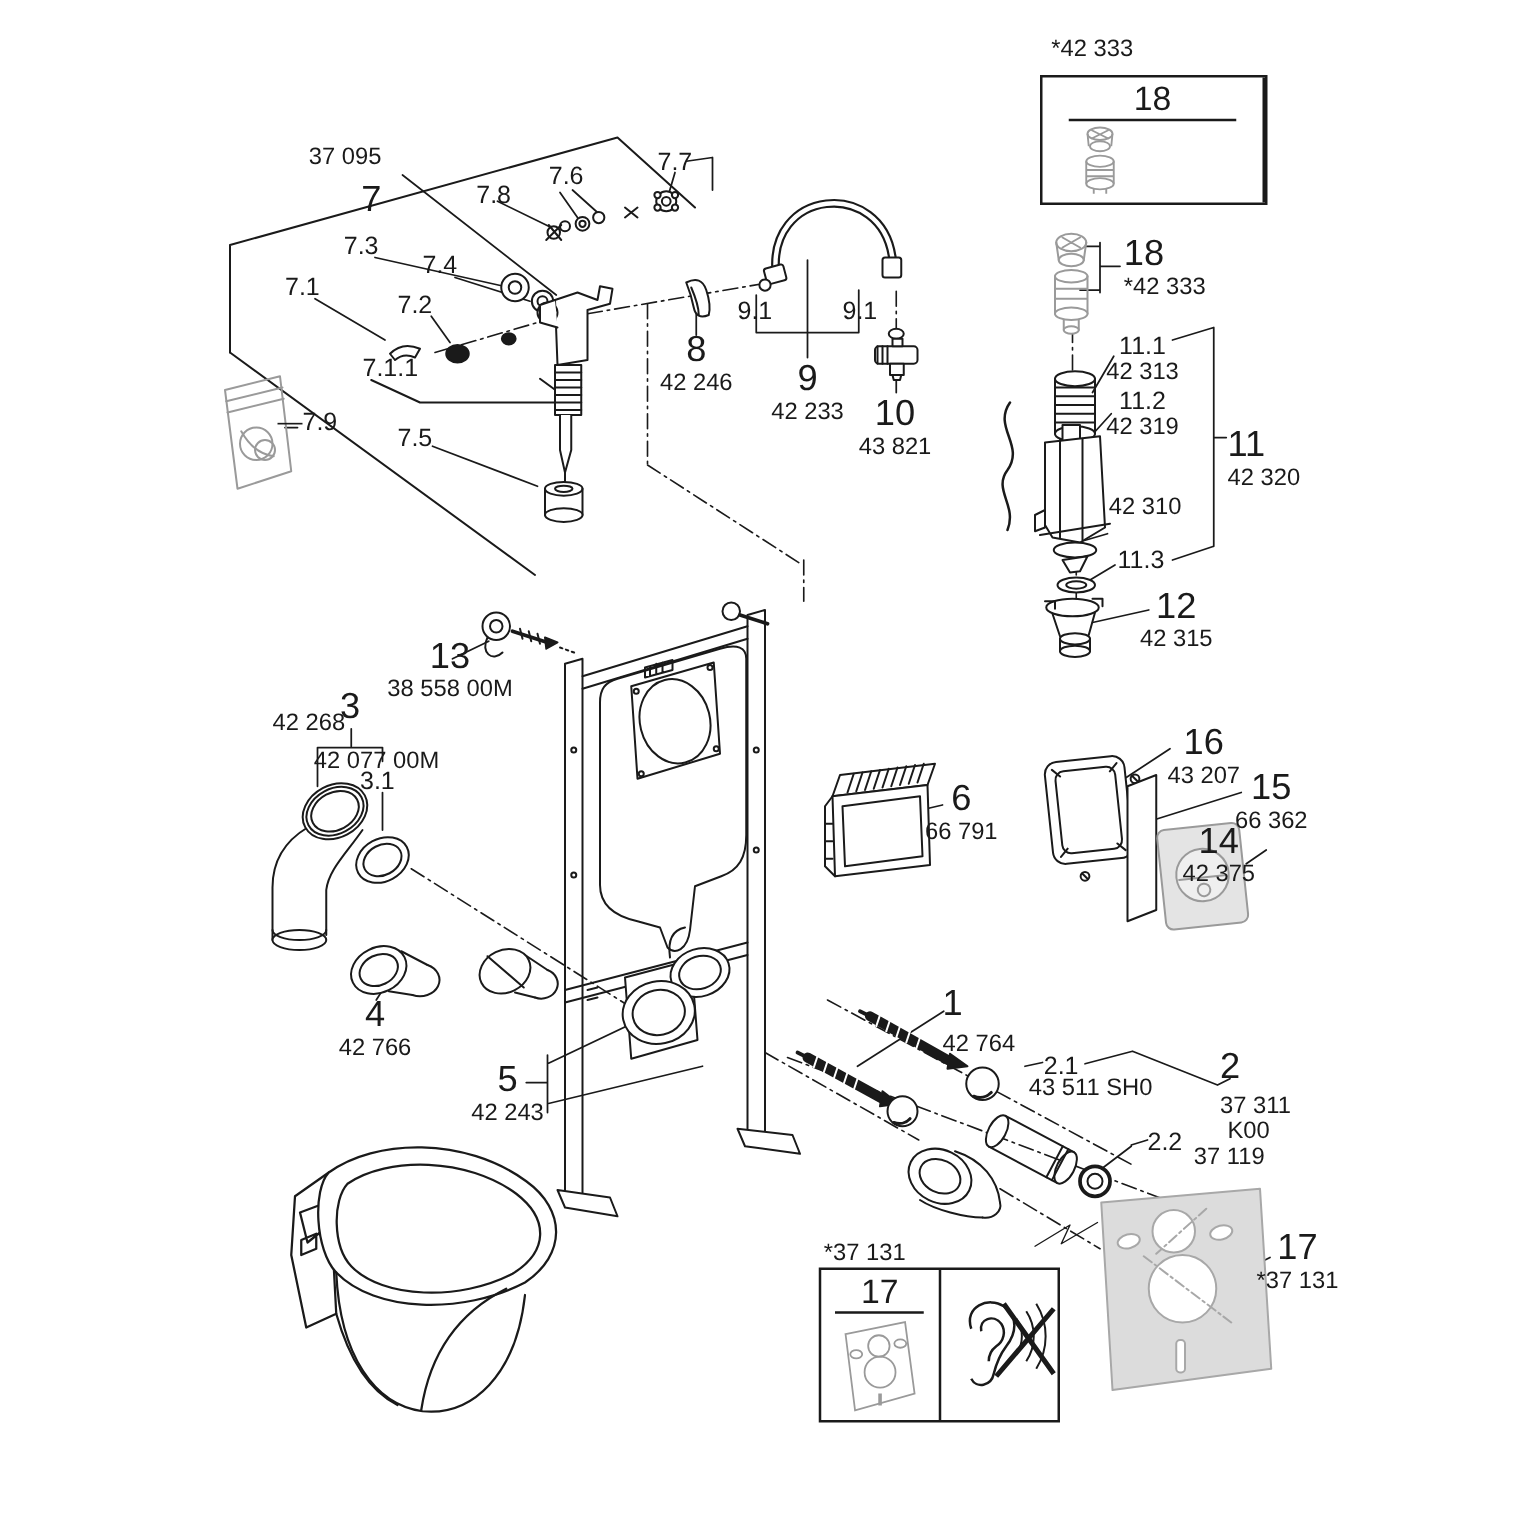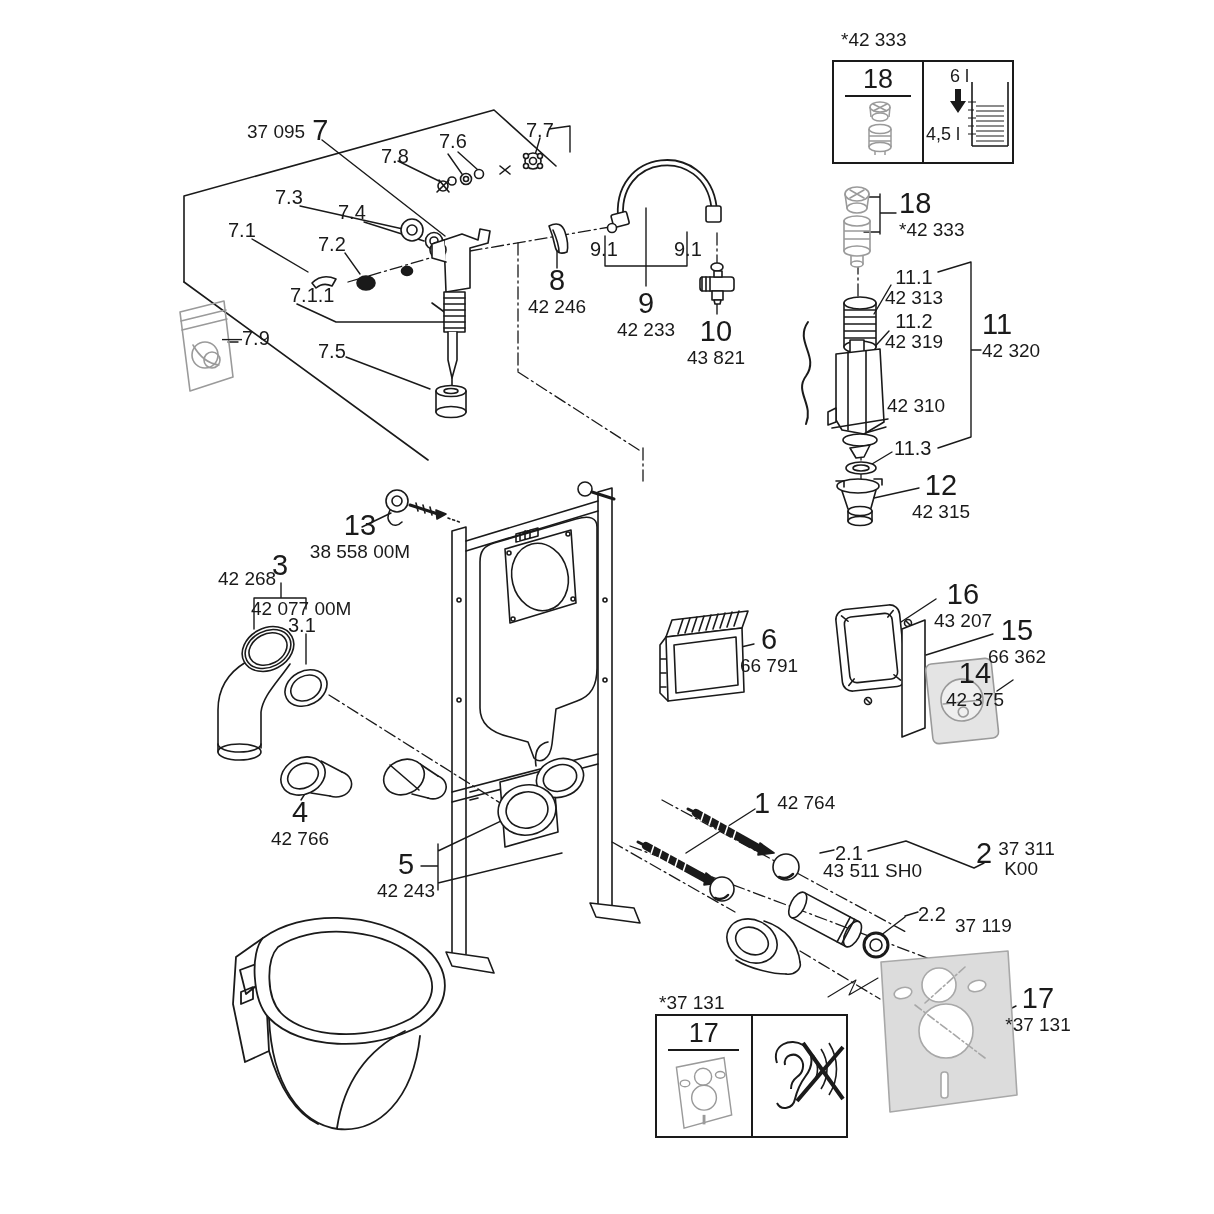--- a/index.html
+++ b/index.html
@@ -5,21 +5,21 @@
   html,body{margin:0;padding:0;background:#fff;}
   .stage{position:relative;width:1214px;height:1214px;background:#fff;overflow:hidden;
          font-family:"Liberation Sans","DejaVu Sans",sans-serif;color:#1a1a1a;}
   .stage svg.art{position:absolute;left:0;top:0;}
   .lbl{position:absolute;white-space:nowrap;color:#1a1a1a;line-height:1.02;}
   .n-lg{font-size:29px;}
   .n-md{font-size:20px;}
   .code{font-size:19px;}
   .col{display:flex;flex-direction:column;align-items:center;gap:1px;}
   .colL{display:flex;flex-direction:column;align-items:flex-start;gap:1px;}
-  .row{display:flex;flex-direction:row;align-items:flex-start;gap:7px;}
+  .row{display:flex;flex-direction:column;align-items:flex-start;gap:7px;}
   .cc{transform:translateX(-50%);}
   .infobox{position:absolute;border:2.5px solid #1a1a1a;background:#fff;display:flex;}
   .cell{position:relative;flex:1;}
   .cell.first{border-right:2px solid #1a1a1a;}
   .boxnum{font-size:27px;text-align:center;margin:2px auto 0;border-bottom:2px solid #1a1a1a;width:76%;}
   .abs{position:absolute;}
 </style>
 </head>
 <body>
 
@@ -393,21 +393,21 @@
 </div>
 
 <div class="lbl col cc" style="left:914px;top:267px">
   <span class="n-md">11.1</span>
   <span class="code">42 313</span>
 </div>
 <div class="lbl col cc" style="left:914px;top:311px">
   <span class="n-md">11.2</span>
   <span class="code">42 319</span>
 </div>
-<div class="lbl colL" style="left:982px;top:310px;">
+<div class="lbl colL" style="left:982px;top:342px;">
   <span class="n-lg">11</span>
   <span class="code">42 320</span>
 </div>
 <div class="lbl code" style="left:887px;top:396px">42 310</div>
 <div class="lbl n-md" style="left:894px;top:438px">11.3</div>
 <div class="lbl col cc" style="left:941px;top:471px">
   <span class="n-lg">12</span>
   <span class="code">42 315</span>
 </div>
 
@@ -473,32 +473,20 @@
   <div class="cell first">
     <div class="boxnum">18</div>
     <svg class="abs" style="left:16px;top:36px" width="60" height="60" viewBox="0 0 60 58" fill="none" stroke="#9a9a9a" stroke-width="1.5">
       <ellipse cx="30" cy="8" rx="10" ry="5"></ellipse>
           <path d="M20 8 l1 10 M40 8 l-1 10 M23 5 l14 7 M23 12 l14 -7"></path>
       <ellipse cx="30" cy="18" rx="8" ry="4"></ellipse>
       <ellipse cx="30" cy="30" rx="11" ry="4.5"></ellipse>
           <path d="M19 30 v18 M41 30 v18 M19 37 h22 M19 42 h22"></path>
       <ellipse cx="30" cy="48" rx="11" ry="4.5"></ellipse>
           <path d="M25 52 v4 M35 52 v4"></path>
-    </svg>
-  </div>
-  <div class="cell">
-    <span class="abs" style="left:26px;top:4px;font-size:18px">6 l</span>
-    <svg class="abs" style="left:26px;top:26px" width="16" height="26" viewBox="0 0 16 24">
-      <path d="M5 0 h6 v12 h5 l-8 12 l-8 -12 h5 z" fill="#1a1a1a"></path>
-    </svg>
-    <span class="abs" style="left:2px;top:62px;font-size:18px">4,5 l</span>
-    <svg class="abs" style="left:44px;top:16px" width="44" height="76" viewBox="0 0 44 72" fill="none" stroke="#1a1a1a" stroke-width="1.6">
-      <path d="M4 2 V66 M40 2 V66 M4 66 H40"></path>
-      <path d="M8 26 h28 M8 31 h28 M8 36 h28 M8 41 h28 M8 46 h28 M8 51 h28 M8 56 h28 M8 61 h28" stroke-width="1.1"></path>
-      <path d="M0 22 h8 M0 30 h6 M0 38 h8 M0 46 h6 M0 54 h8" stroke-width="1.1"></path>
     </svg>
   </div>
 </div>
 
 <div class="infobox" style="left:655px;top:1014px;width:189px;height:120px">
   <div class="cell first">
     <div class="boxnum">17</div>
     <svg class="abs" style="left:12px;top:36px" width="72" height="80" viewBox="0 0 72 84" fill="none" stroke="#9a9a9a" stroke-width="1.5">
       <path d="M6 16 L56 6 L64 66 L14 80 Z"></path>
       <circle cx="34" cy="26" r="9"></circle>

